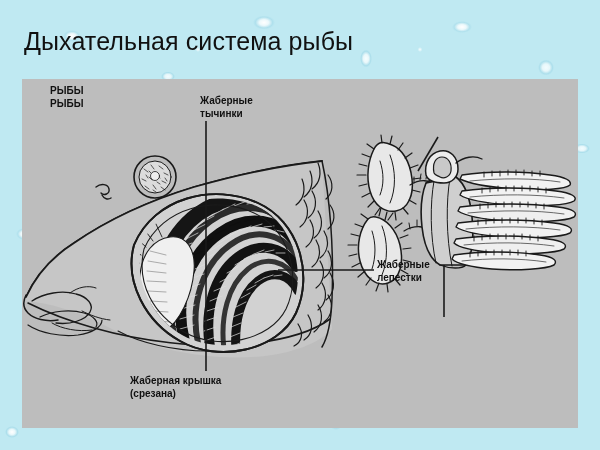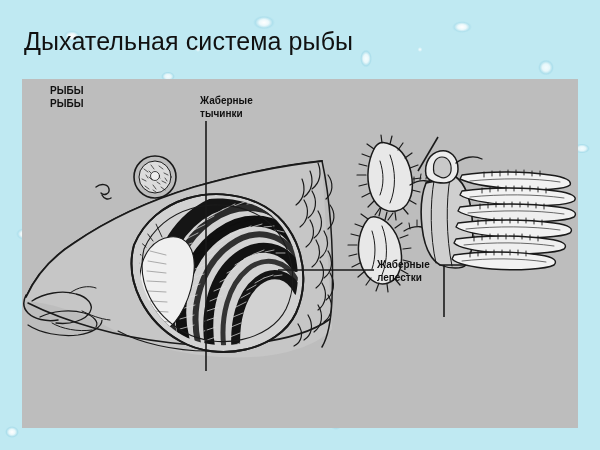--- a/index.html
+++ b/index.html
@@ -359,15 +359,17 @@
         <line x1="422" y1="186" x2="422" y2="238"></line>
       </g>
     </svg>
 
     <div class="plabel" id="lbl-fish"><span>РЫБЫ</span><br><span>РЫБЫ</span></div>
 
     <div class="plabel" id="lbl-rakers">Жаберные
 тычинки</div>
     <div class="plabel" id="lbl-filaments">Жаберные
 лепестки</div>
+    <div class="plabel" id="lbl-operculum">Жаберная крышка
+(срезана)</div>
 
   </div>
 </div>
 
 </body></html>

